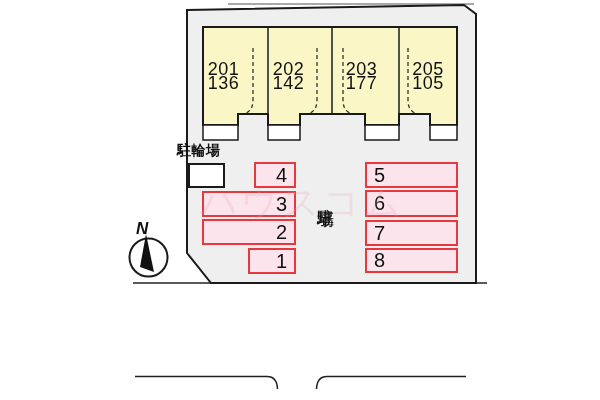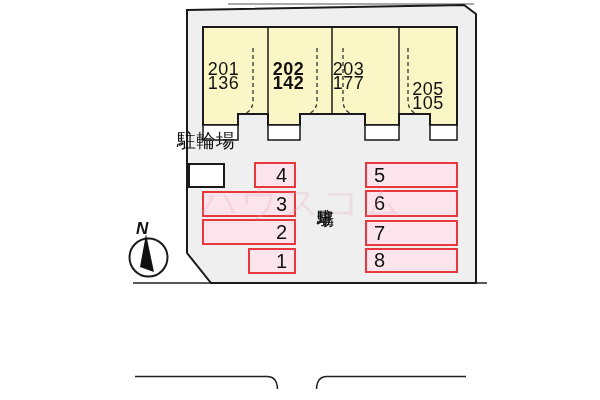--- a/index.html
+++ b/index.html
@@ -33,21 +33,21 @@
   .bike-box{
     position:absolute;z-index:3;box-sizing:border-box;
     background:#fff;border:2px solid var(--outline);
   }
 
   .unit-label{
     position:absolute;z-index:4;text-align:center;
     font-size:18px;line-height:13.5px;letter-spacing:0.5px;white-space:nowrap;
   }
   .jp-label{position:absolute;z-index:6;white-space:nowrap;}
-  .label-bike{left:177px;top:128px;font-size:19px;letter-spacing:0.5px;}
+  .label-bike{left:177px;top:142px;font-size:14px;letter-spacing:0.5px;font-weight:bold;}
   .label-parking{
     left:314px;top:195px;font-size:17px;letter-spacing:1px;
     writing-mode:vertical-rl;text-orientation:upright;
   }
   .label-road{left:318px;top:312px;font-size:20px;letter-spacing:2px;}
   .label-north{left:136px;top:219px;font-size:17px;font-style:italic;font-weight:bold;z-index:2;}
   .watermark{
     position:absolute;z-index:5;left:200px;top:178px;
     font-size:37px;letter-spacing:3px;color:#e2a0b5;opacity:0.22;
     pointer-events:none;white-space:nowrap;
@@ -88,29 +88,29 @@
     <path class="roadline" d="M135,376.5 H267 Q277,376.5 277.5,389"></path>
     <path class="roadline" d="M316.5,389 Q317,376.5 327,376.5 H466"></path>
   </svg>
 
   <div class="watermark">ハウスコム</div>
 
   <div class="unit-label" style="left:185px;top:63px;width:77px;">
     <div>201</div>
     <div>136</div>
   </div>
-  <div class="unit-label" style="left:268px;top:63px;width:41px;font-weight:bold;">
+  <div class="unit-label" style="left:268px;top:63px;width:41px;">
     <div>202</div>
     <div>142</div>
   </div>
-  <div class="unit-label" style="left:323px;top:63px;width:51px;">
+  <div class="unit-label" style="left:336px;top:63px;width:51px;">
     <div>203</div>
     <div>177</div>
   </div>
-  <div class="unit-label" style="left:399px;top:63px;width:58px;margin-top:20px;">
+  <div class="unit-label" style="left:399px;top:63px;width:58px;">
     <div>205</div>
     <div>105</div>
   </div>
 
   <div class="jp-label label-bike">駐輪場</div>
   <div class="bike-box" style="left:188px;top:163px;width:37px;height:25px;"></div>
 
   <div class="pbox num-right" style="left:254px;top:162px;width:42px;height:26px;">
     <span>4</span>
   </div>

